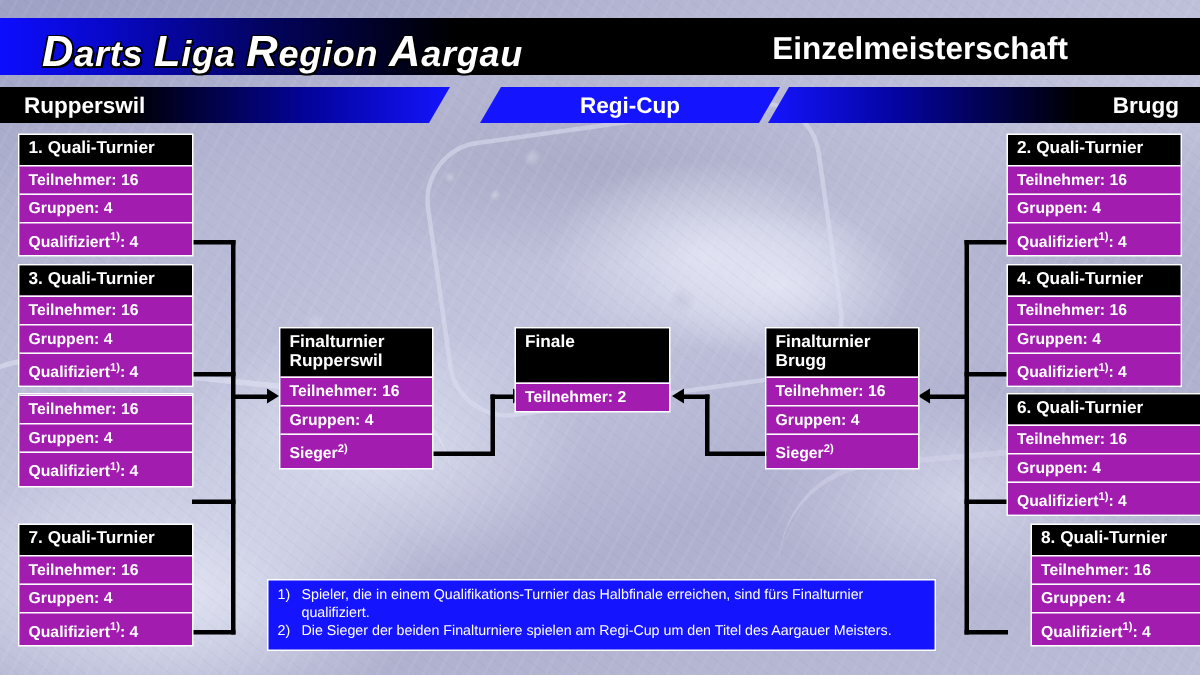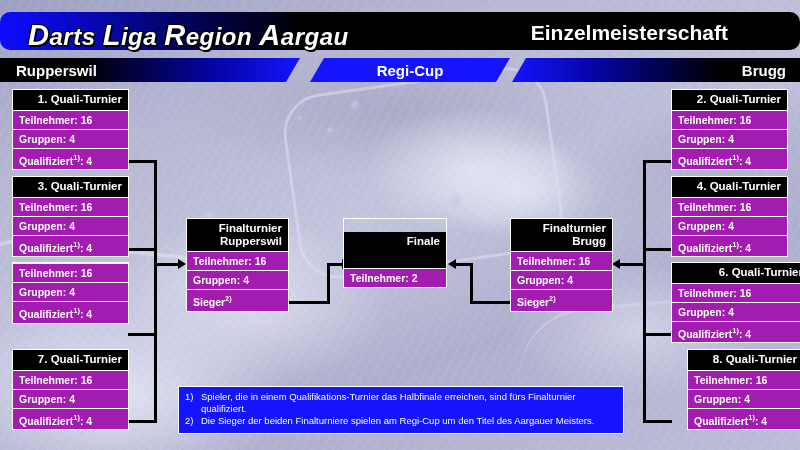--- a/index.html
+++ b/index.html
@@ -40,47 +40,47 @@
       radial-gradient(circle 9px at 455px 200px, rgba(140,142,172,.3), rgba(140,142,172,0));}
   .bg .arc1{position:absolute;left:290px;top:80px;width:260px;height:180px;
     border:3px solid rgba(221,223,240,.55);border-radius:40px;transform:rotate(-8deg);}
   .bg .arc2{position:absolute;left:-40px;top:250px;width:340px;height:150px;
     border-top:4px solid rgba(228,230,246,.5);border-radius:60px;transform:rotate(6deg);}
   .bg .arc3{position:absolute;left:520px;top:300px;width:300px;height:160px;
     border-top:4px solid rgba(214,216,236,.45);border-radius:70px;transform:rotate(-5deg);}
 
   
   .titlebar{position:absolute;left:0;top:12px;width:800px;height:38px;z-index:5;
-    background:linear-gradient(90deg,#0d0dff 0%,#0808c8 9%,#030360 22%,#000 38%,#000 100%);border-radius:10px;}
+    background:linear-gradient(90deg,#0d0dff 0%,#0808c8 9%,#030360 22%,#000 38%,#000 100%);}
   .title-main{position:absolute;left:28px;top:7px;font-style:italic;font-weight:bold;
     font-size:24px;color:#fff;letter-spacing:.5px;
     text-shadow:1.5px 1.5px 0 #000,-1px -1px 0 #000,1px -1px 0 #000,-1px 1px 0 #000;white-space:nowrap;}
   .title-main .cap{font-size:29px;}
-  .title-right{position:absolute;right:72px;top:9px;font-weight:bold;font-size:21px;color:#fff;white-space:nowrap;}
+  .title-right{position:absolute;right:88px;top:9px;font-weight:bold;font-size:21px;color:#fff;white-space:nowrap;}
 
   
   .banner{position:absolute;top:58px;height:24px;z-index:5;display:flex;align-items:center;}
   .b-left{left:0;width:300px;
     background:linear-gradient(90deg,#000 0%,#000 28%,#0404a0 70%,#1414ff 100%);
     clip-path:polygon(0 0,100% 0,calc(100% - 14px) 100%,0 100%);}
   .b-left .btxt{margin-left:16px;font-weight:bold;font-size:15px;color:#fff;}
-  .b-mid{left:310px;width:200px;background:#1414ff;
+  .b-mid{left:320px;width:200px;background:#1414ff;
     clip-path:polygon(14px 0,100% 0,calc(100% - 14px) 100%,0 100%);
     justify-content:center;}
   .b-mid .btxt{font-weight:bold;font-size:15px;color:#fff;}
   .b-right{left:512px;width:288px;
     background:linear-gradient(90deg,#1414ff 0%,#0404a0 30%,#000 72%,#000 100%);
     clip-path:polygon(14px 0,100% 0,100% 100%,0 100%);
     justify-content:flex-end;}
   .b-right .btxt{margin-right:14px;font-weight:bold;font-size:15px;color:#fff;}
 
   
   .box{position:absolute;z-index:4;border:1px solid #fff;box-sizing:border-box;}
   .box .bh{background:#000;color:#fff;font-weight:bold;font-size:11.5px;
-    padding:3px 6px 4px 6px;line-height:12.5px;text-align:right;}
+    padding:3px 6px 4px 6px;line-height:12.5px;}
   .box .br{background:#a21caf;color:#fff;font-weight:bold;font-size:10.5px;
     padding:3px 6px;border-top:1px solid #fff;line-height:12px;white-space:nowrap;}
   .box .br sup{font-size:7.5px;}
 
   
   .ln{position:absolute;background:#000;z-index:3;}
   .arrow{position:absolute;width:0;height:0;z-index:3;}
   .arrow.right{border-top:5px solid transparent;border-bottom:5px solid transparent;border-left:8px solid #000;}
   .arrow.left{border-top:5px solid transparent;border-bottom:5px solid transparent;border-right:8px solid #000;}
 
@@ -206,21 +206,21 @@
       <div class="box" style="left: 510px; top: 218px; width: 103px;">
         <div class="bh">
           <div>Finalturnier</div>
           <div>Brugg</div>
         </div>
         <div class="br">Teilnehmer: 16</div>
         <div class="br">Gruppen: 4</div>
         <div class="br"><span>Sieger</span><sup>2)</sup><span></span></div>
       </div>
       <div class="box" style="left: 343px; top: 218px; width: 104px;">
-        <div class="bh" style="min-height: 29px; margin-top: 13px;">Finale</div>
+        <div class="bh" style="min-height: 29px;">Finale</div>
         <div class="br">Teilnehmer: 2</div>
       </div>
     </div>
 
   <div class="notes">
     <div class="note">
       <span class="num">1)</span>
       <span class="txt">Spieler, die in einem Qualifikations-Turnier das Halbfinale erreichen, sind fürs Finalturnier qualifiziert.</span>
     </div>
     <div class="note">

